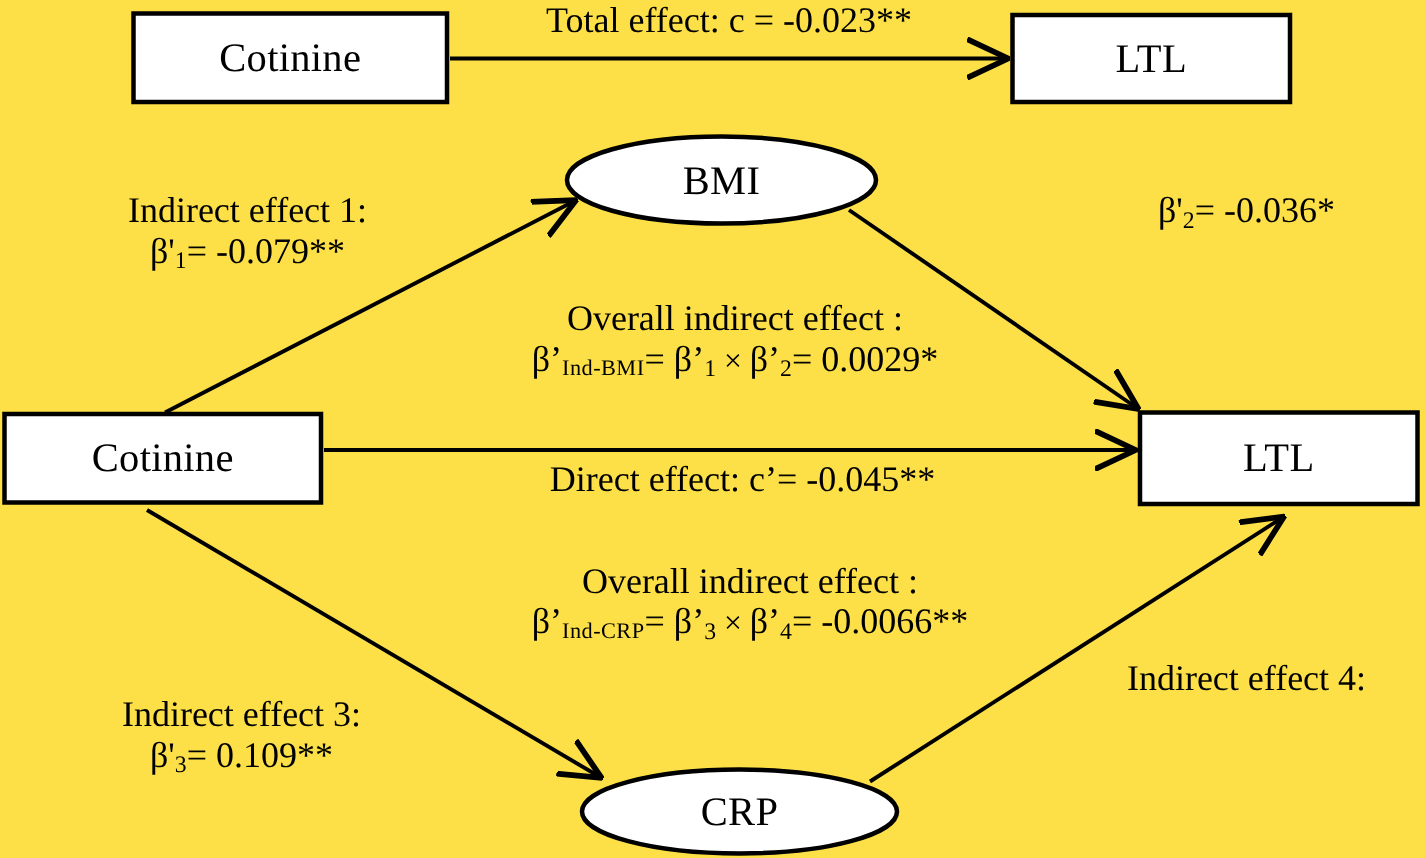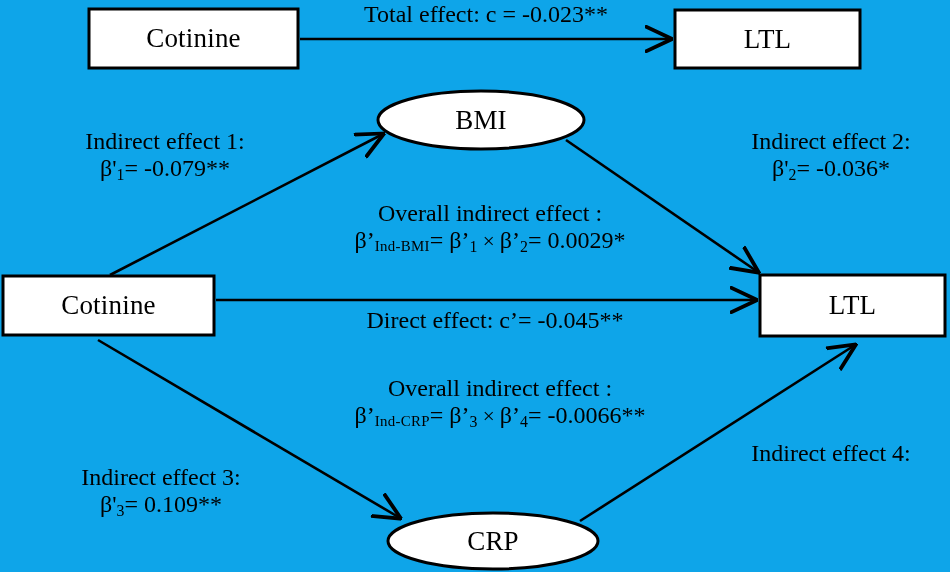--- a/index.html
+++ b/index.html
@@ -4,21 +4,21 @@
 <style>
   html, body {
     margin: 0;
     padding: 0;
     background: #ffffff;
   }
   #diagram {
     position: relative;
     width: 950px;
     height: 572px;
-    background: #0ea5e9;
+    background: #fde047;
     font-family: "Liberation Serif", "DejaVu Serif", serif;
     color: #000000;
     overflow: hidden;
   }
   svg.layer {
     position: absolute;
     left: 0;
     top: 0;
     width: 950px;
     height: 572px;
@@ -118,21 +118,20 @@
   <div class="edge-label" style="left:330px; top:307px; width:330px;">
     <span>Direct effect:  c’= -0.045**</span>
   </div>
 
   <div class="edge-label" style="left:40px; top:128px; width:250px;">
     <span>Indirect effect  1:</span>
     <span class="l2"><span class="prime">β'</span><sub>1</sub><span>= -0.079**</span></span>
   </div>
 
   <div class="edge-label" style="left:712px; top:128px; width:238px;">
-    <span>Indirect effect 2:</span>
     <span class="l2"><span class="prime">β'</span><sub>2</sub><span>= -0.036*</span></span>
   </div>
 
   <div class="edge-label" style="left:34px; top:440px; width:254px;margin-top:24px;">
     <span>Indirect effect 3:</span>
     <span class="l2"><span class="prime">β'</span><sub>3</sub><span>= 0.109**</span></span>
   </div>
 
   <div class="edge-label" style="left:712px; top:440px; width:238px;">
     <span>Indirect effect 4:</span>

